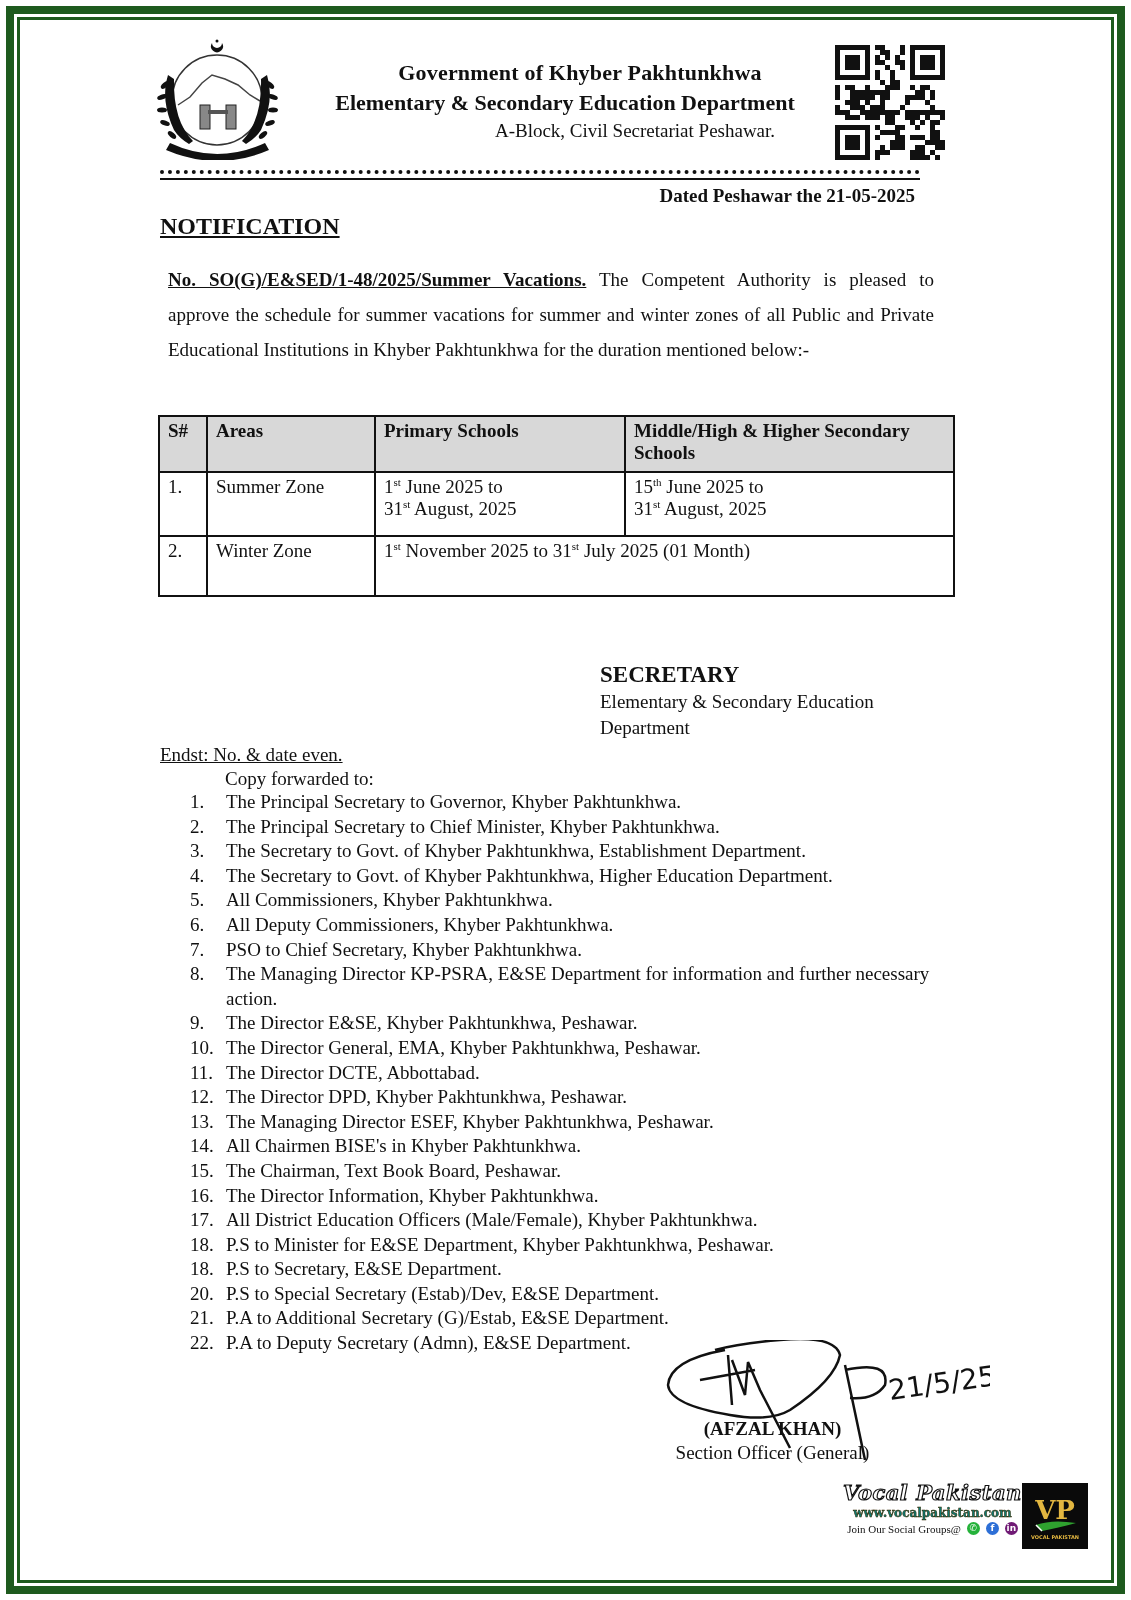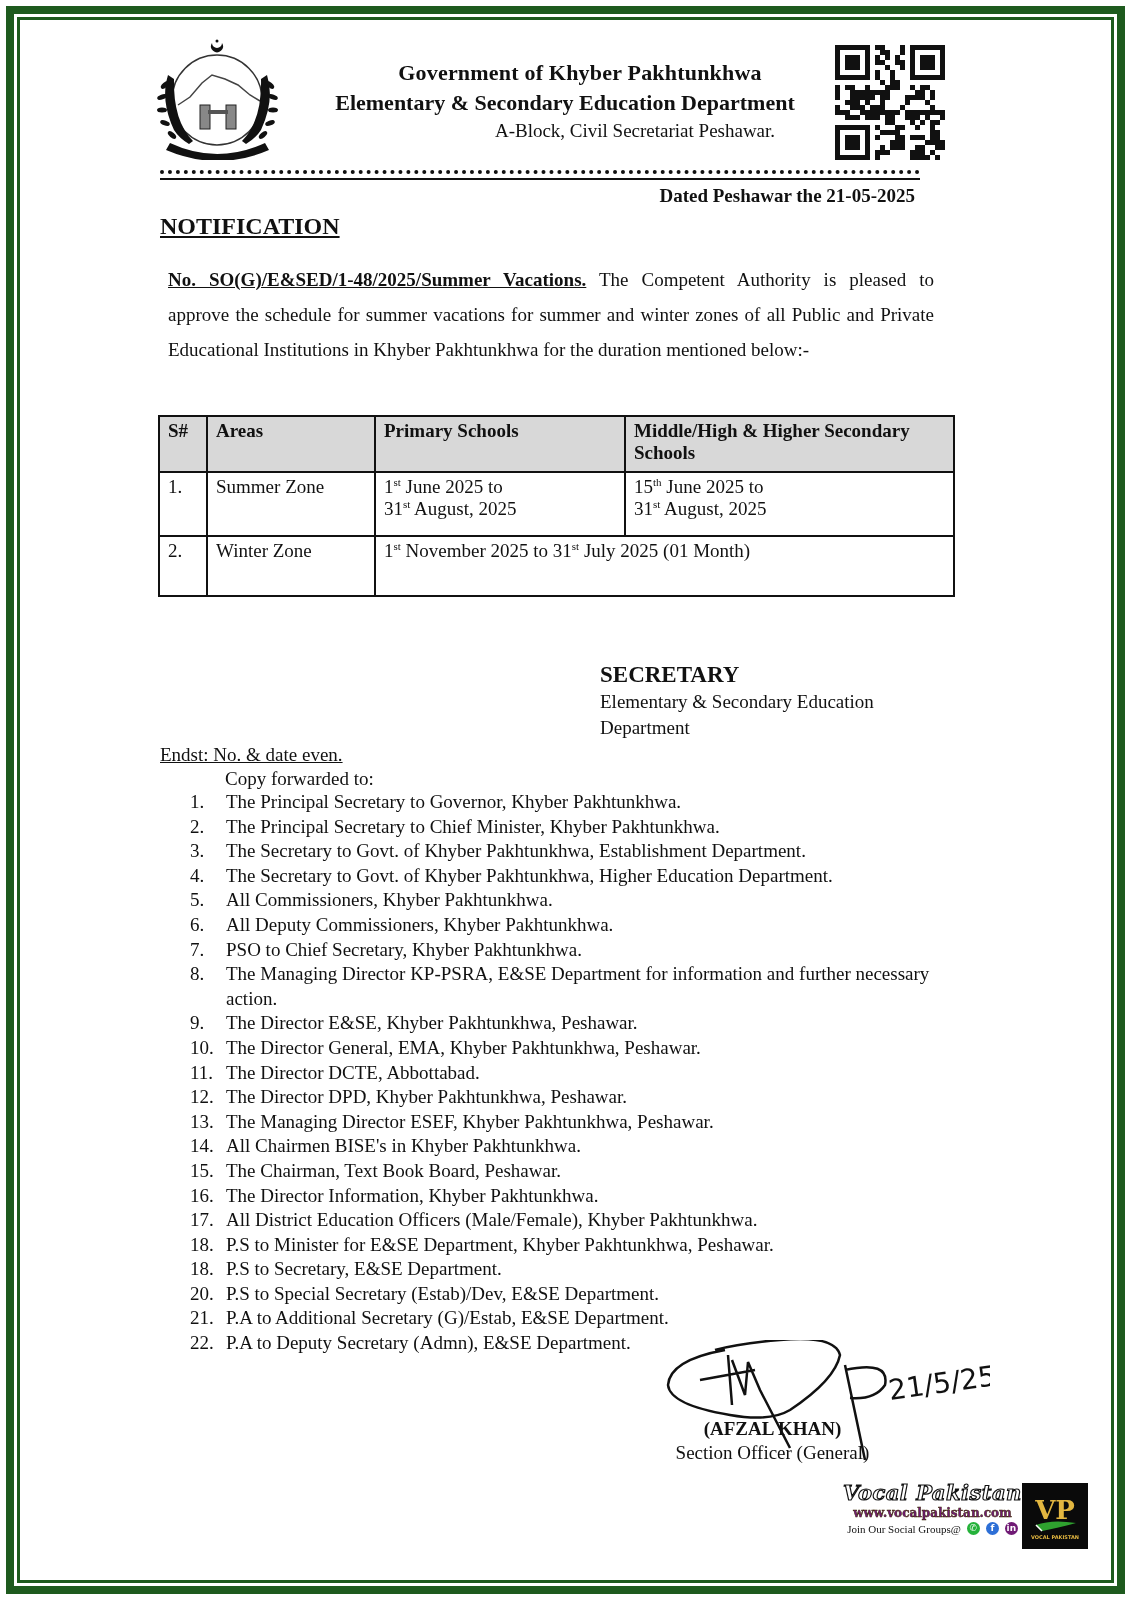--- a/index.html
+++ b/index.html
@@ -77,21 +77,21 @@
 
   .signature { position: absolute; left: 660px; top: 1340px; width: 330px; height: 120px; }
   .signer { position: absolute; left: 660px; top: 1418px; width: 225px; text-align: center; }
   .signer-name { font-weight: bold; font-size: 19px; }
   .signer-title { font-size: 19px; margin-top: 2px; }
 
   
   .wm { position: absolute; left: 840px; top: 1480px; width: 185px; text-align: center; }
   .wm-brand { font-family: "DejaVu Serif", serif; font-style: italic; font-weight: bold; font-size: 21px;
     color: #fff; -webkit-text-stroke: 1.2px #111; letter-spacing: 0.5px; }
-  .wm-url { font-family: "DejaVu Serif", serif; font-weight: bold; font-size: 12px; color: #701a75;
+  .wm-url { font-family: "DejaVu Serif", serif; font-weight: bold; font-size: 12px; color: #0f766e;
     -webkit-text-stroke: 0.5px #3a2a00; margin-top: 1px; }
   .wm-join { font-size: 11px; margin-top: 2px; display: flex; align-items: center; justify-content: center; gap: 6px; }
   .soc { width: 13px; height: 13px; border-radius: 50%; display: inline-block; color: #fff;
     font-size: 9px; line-height: 13px; text-align: center; font-family: "DejaVu Sans", sans-serif; font-weight: bold; }
   .vp-logo { position: absolute; left: 1022px; top: 1483px; width: 66px; height: 66px; background: #0a0a0a; }
 </style>
 </head>
 <body>
 
 <div class="frame-outer"></div>

